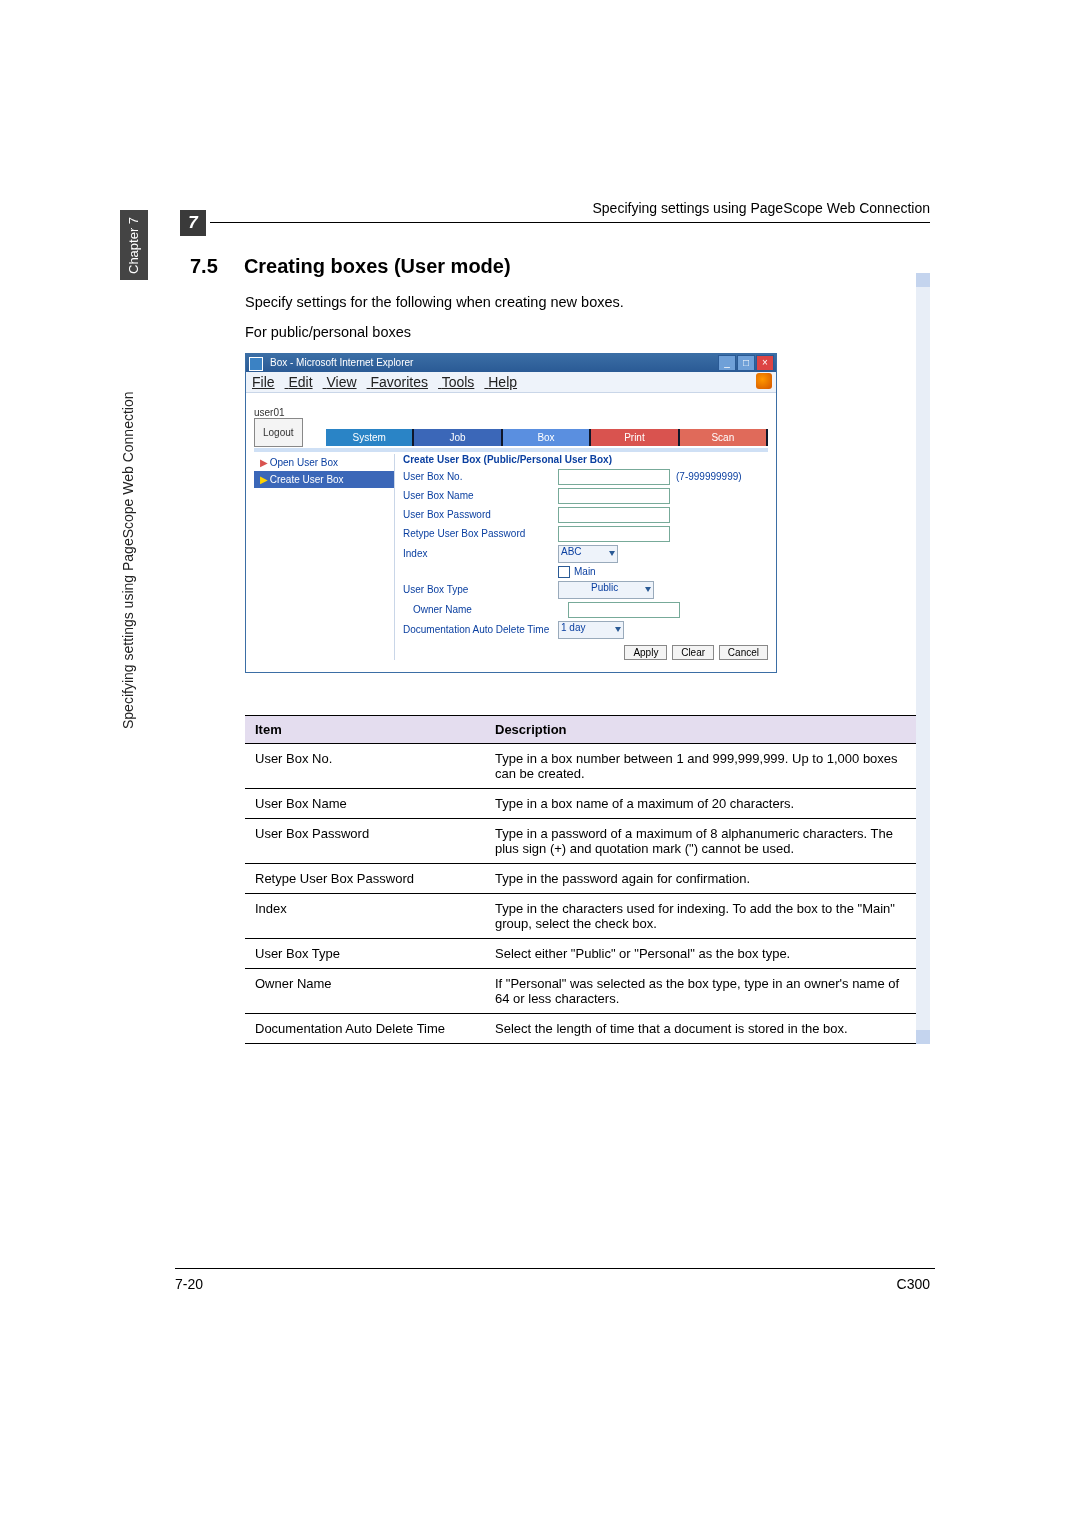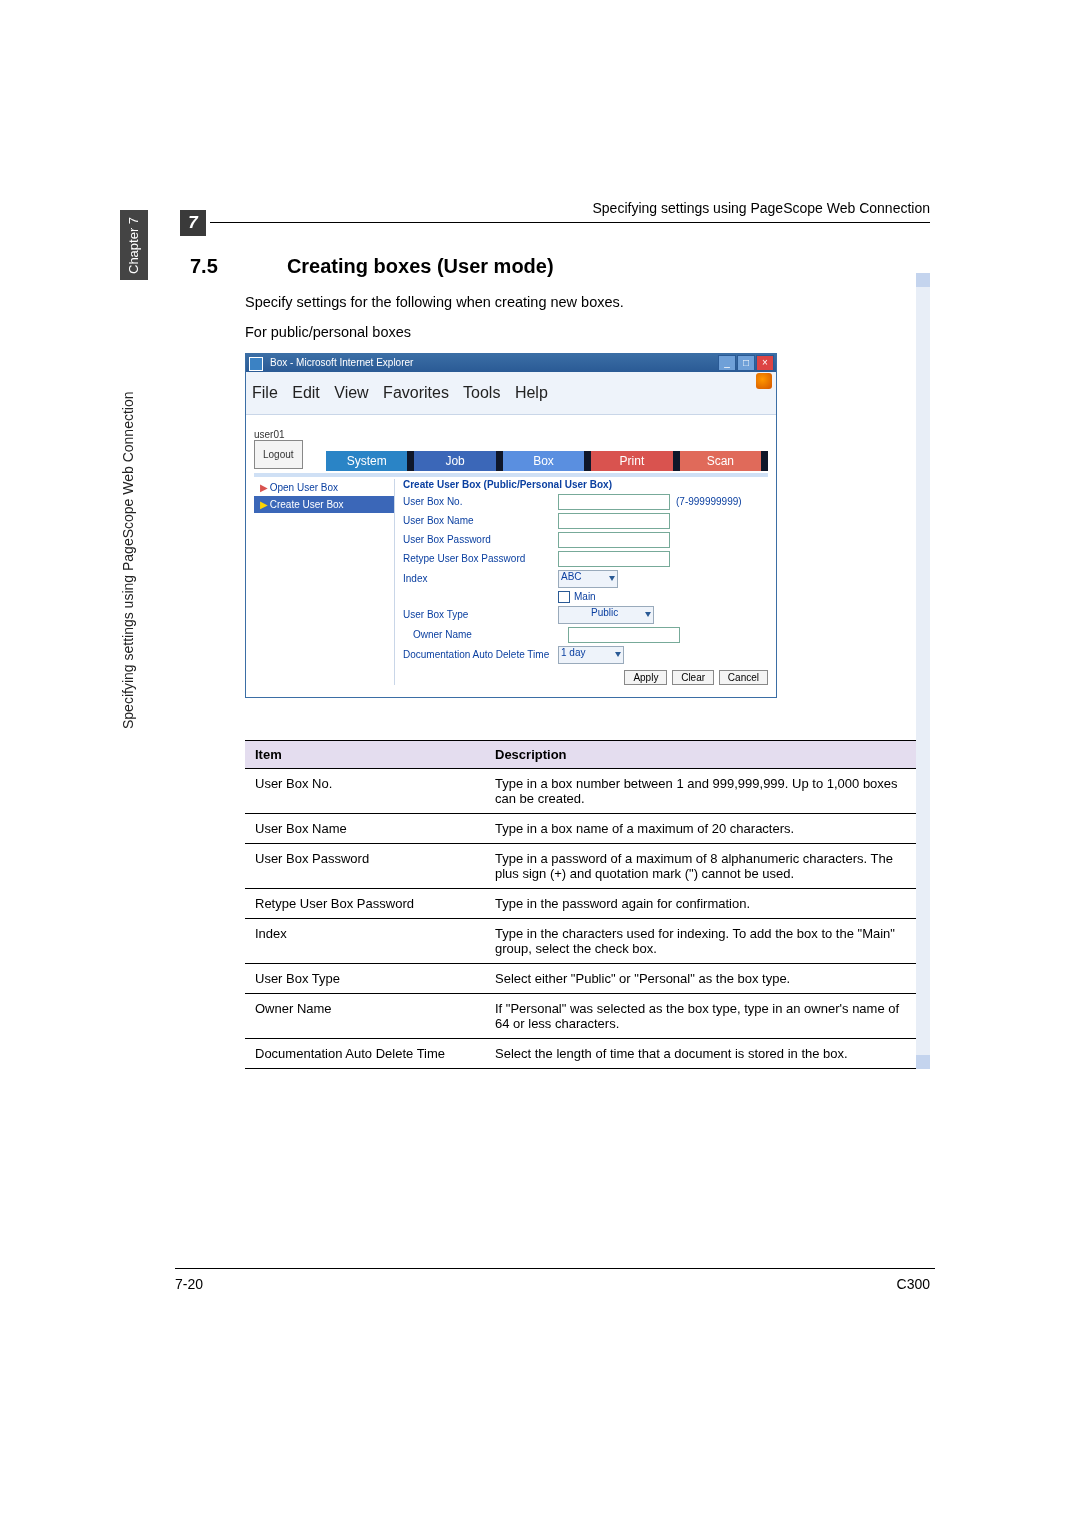--- a/index.html
+++ b/index.html
@@ -76,21 +76,20 @@
     font-weight: bold;
     font-size: 20px;
     display: inline-block;
     width: 50px;
     vertical-align: top;
   }
   .sec-title {
     font-weight: bold;
     font-size: 20px;
     display: inline-block;
-    margin-left: 43px;
   }
   .body-text {
     margin-left: 55px;
     margin-top: 14px;
     font-size: 14.5px;
     line-height: 1.4;
   }
   .body-text p { margin: 6px 0 10px 0; }
 
   
@@ -124,24 +123,25 @@
   .win-btn {
     width: 16px; height: 14px;
     background: #6fa0d8;
     color: #fff; font-size: 10px; text-align: center; line-height: 14px;
     border: 1px solid #2a5a95;
   }
   .win-btn.close { background: #d44; }
   .ie-menu {
     background: #eef3fa;
     color: #222;
-    font-size: 16px;
-    padding: 12px 6px;
+    font-size: 14px;
+    padding: 2px 6px;
     border-bottom: 1px solid #c9d6e8;
     position: relative;
+    text-decoration: underline;
   }
   .ie-menu span { margin-right: 10px; }
   .ie-logo {
     position: absolute; right: 4px; top: 1px;
     width: 16px; height: 16px;
     background: radial-gradient(circle at 40% 40%, #ff9800, #d35400);
     border-radius: 3px;
   }
   .ie-body { padding: 6px 8px 12px 8px; position: relative; }
   .status-row { display:flex; align-items:center; margin-left:120px; }
@@ -167,24 +167,24 @@
     margin-right:6px;
   }
   .tabs {
     display:flex;
     margin-top:2px;
   }
   .tab {
     flex:1;
     text-align:center;
     color:#fff;
-    font-size:12px;
+    font-size:10px;
     padding:3px 16px;
     background:#3b67b8;
-    border-right:7px solid #0f172a;
+    border-right:2px solid #0f172a;
   }
   .tab.blue { background:#2a84c6; }
   .tab.sel { background:#5a8fe0; }
   .tab.red { background:#d9534f; }
   .tab.red2 { background:#e06a5a; }
   .thin-sep { height:4px; background:#cfe0f5; margin:2px 0; }
   .two-col { display:flex; }
   .left-pane {
     width:140px;
     font-size:10px;

